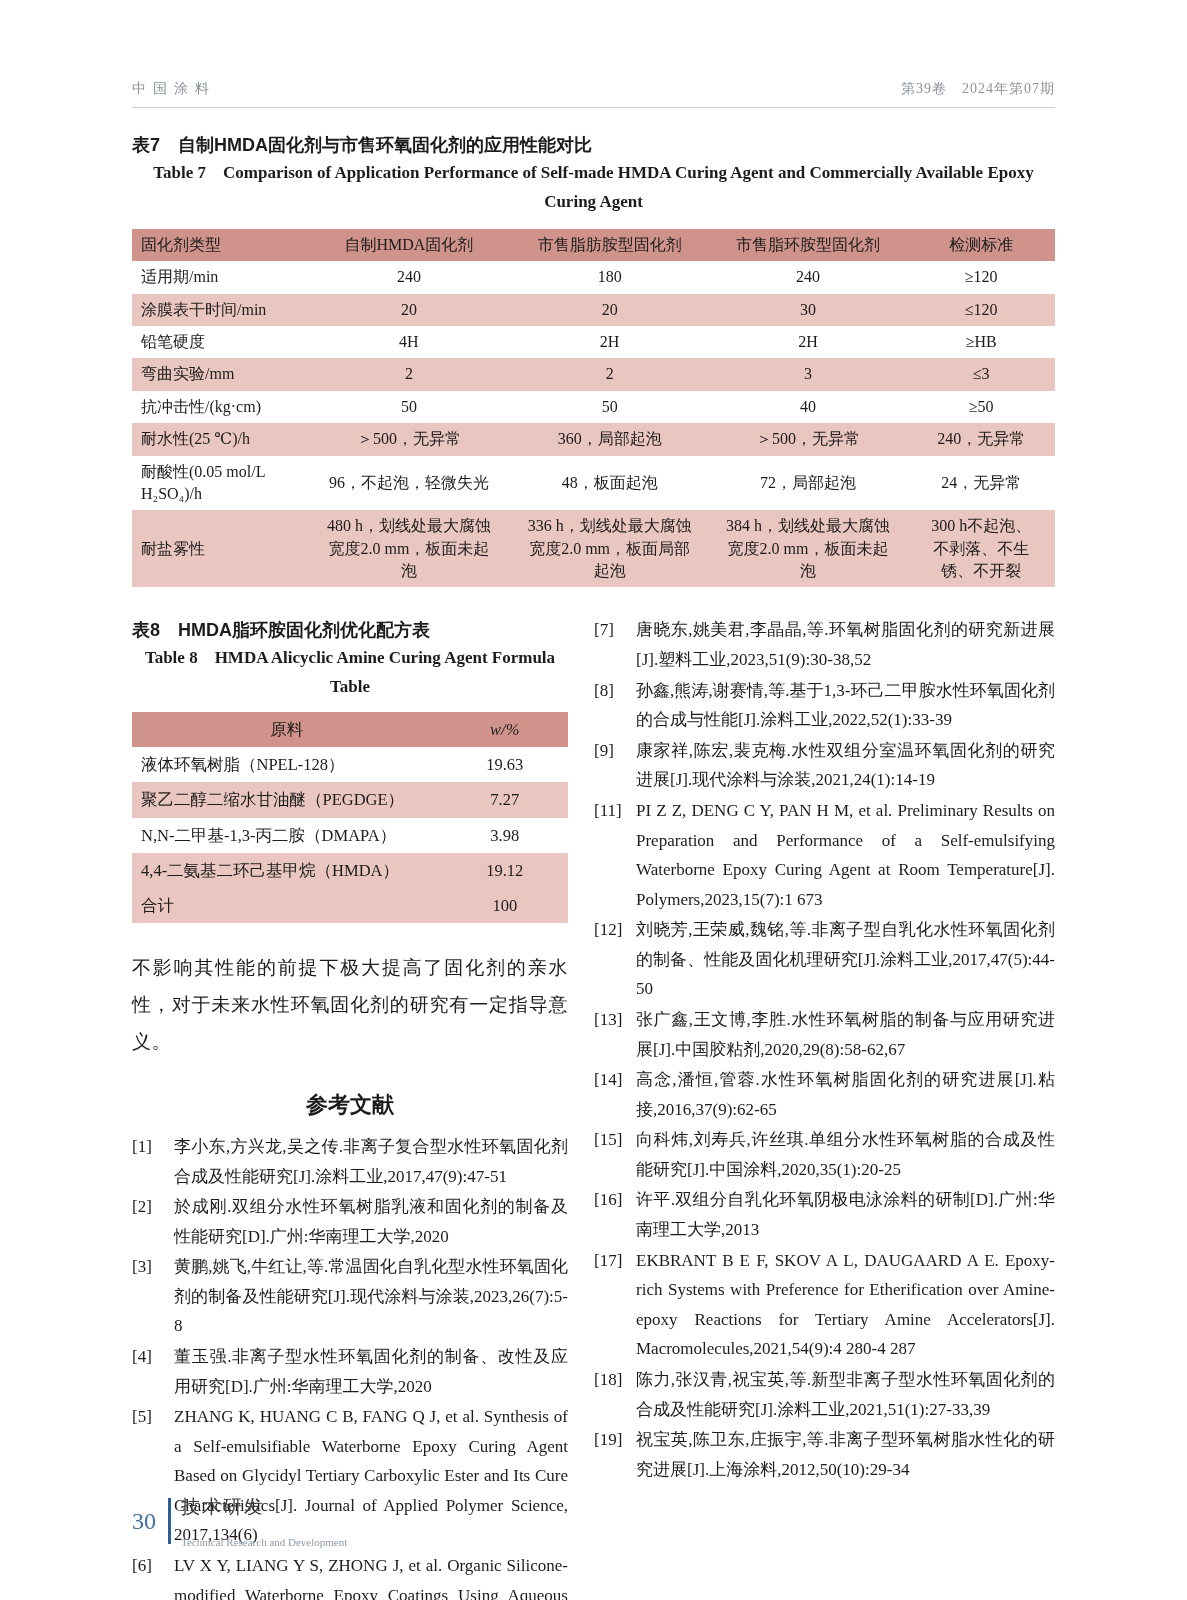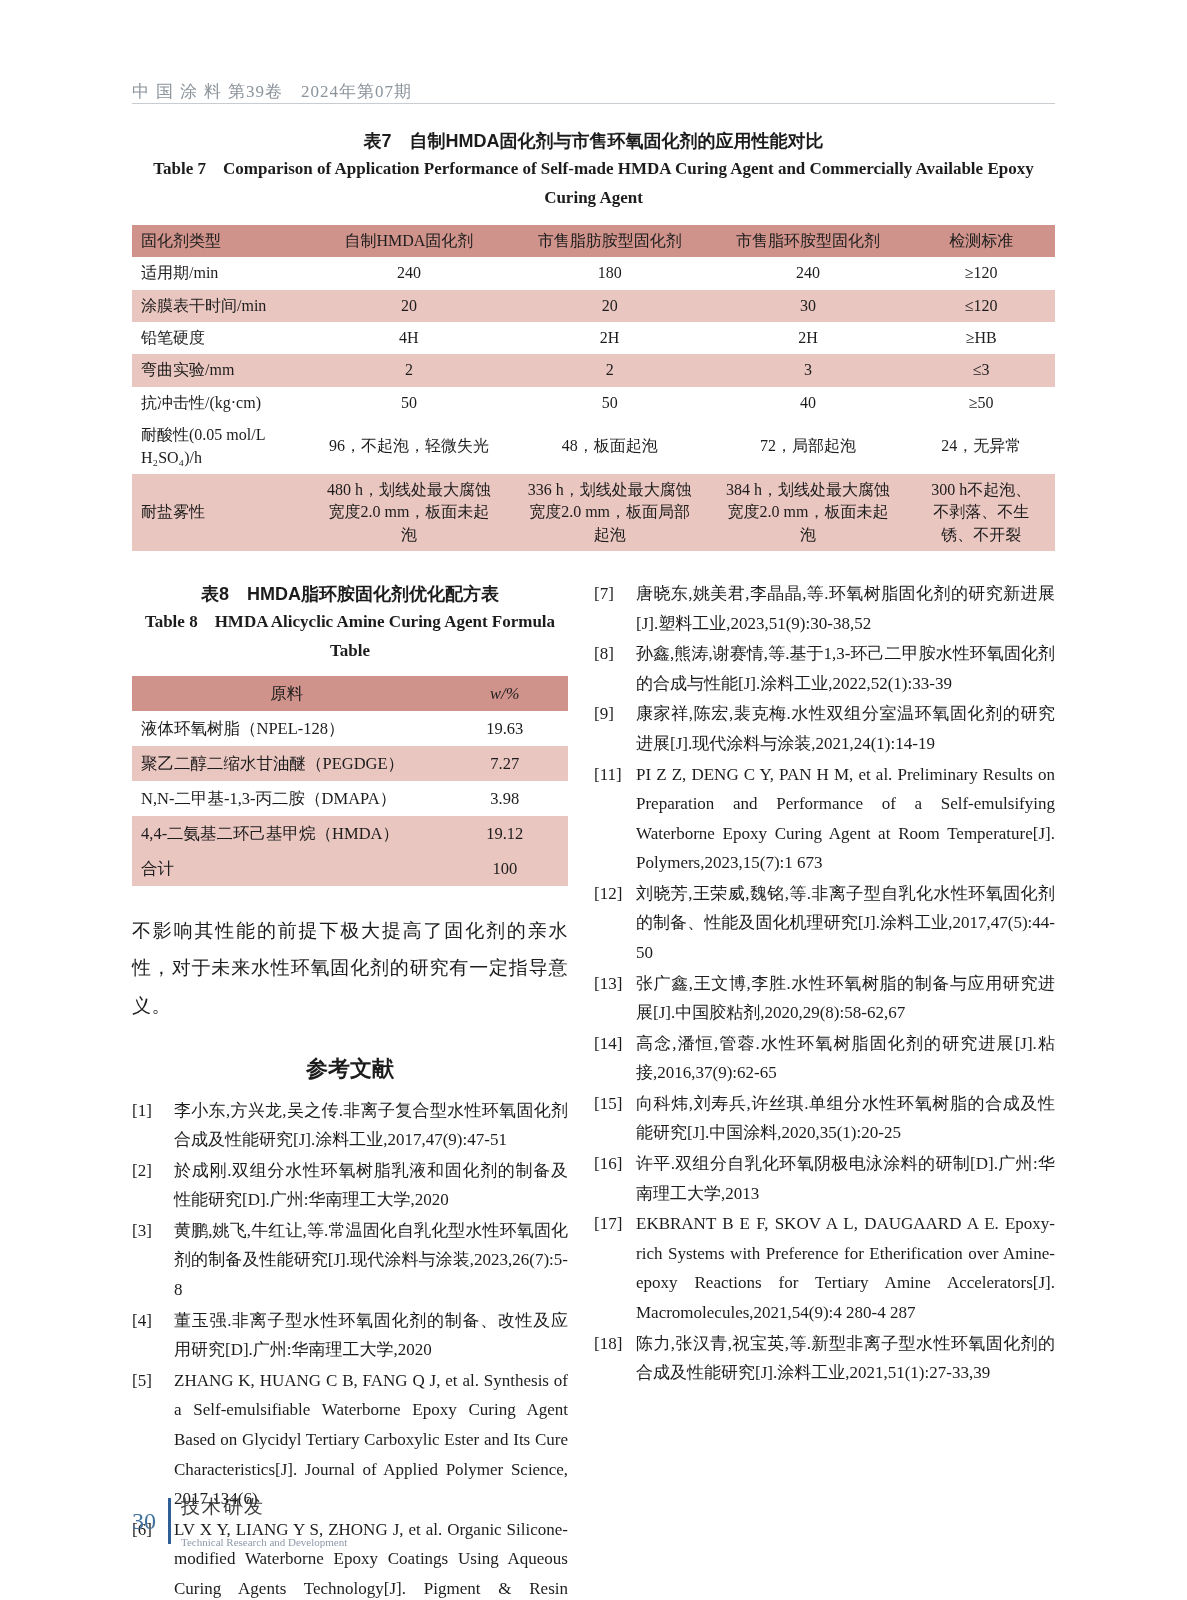--- a/index.html
+++ b/index.html
@@ -5,29 +5,29 @@
   * { margin: 0; padding: 0; box-sizing: border-box; }
   html, body { background: #ffffff; }
   .page {
     width: 1187px; height: 1600px; position: relative; overflow: hidden;
     background: #ffffff; color: #1c1c1c;
     font-family: "Liberation Serif", "DejaVu Serif", serif;
     padding: 80px 132px 0 132px;
   }
   
   .page-header {
-    display: flex; justify-content: flex-start; align-items: flex-end;
-    color: #8b939b; font-size: 17px;
-    border-bottom: 1px solid #c8cdd2;
+    display: flex; justify-content: space-between; align-items: flex-end;
+    color: #8b939b; font-size: 14px;
+    padding-bottom: 9px; border-bottom: 1px solid #c8cdd2;
   }
   .journal-name { letter-spacing: 7px; }
   .issue-info { letter-spacing: 1px; }
   
   .caption-cn {
-    text-align: center; font-weight: bold; font-size: 18px;
+    text-align: left; font-weight: bold; font-size: 18px;
     font-family: "Liberation Sans", "DejaVu Sans", sans-serif;
     line-height: 1.5;
   }
   .caption-en { text-align: center; font-weight: bold; font-size: 17px; line-height: 1.7; }
   .t7-captions { margin-top: 24px; }
   
   table { border-collapse: collapse; width: 100%; table-layout: fixed; }
   th { font-weight: normal; }
   th, td { text-align: center; vertical-align: middle; padding: 5px 16px; line-height: 1.4; }
   thead tr { background: #cf938b; }
@@ -127,20 +127,27 @@
           <td>3</td>
           <td>≤3</td>
         </tr>
         <tr>
           <td class="col-first">抗冲击性/(kg·cm)</td>
           <td>50</td>
           <td>50</td>
           <td>40</td>
           <td>≥50</td>
         </tr>
+        <tr class="alt">
+          <td class="col-first">耐水性(25 ℃)/h</td>
+          <td>＞500，无异常</td>
+          <td>360，局部起泡</td>
+          <td>＞500，无异常</td>
+          <td>240，无异常</td>
+        </tr>
         <tr>
           <td class="col-first">耐酸性(0.05 mol/L H₂SO₄)/h</td>
           <td>96，不起泡，轻微失光</td>
           <td>48，板面起泡</td>
           <td>72，局部起泡</td>
           <td>24，无异常</td>
         </tr>
         <tr class="alt">
           <td class="col-first">耐盐雾性</td>
           <td>480 h，划线处最大腐蚀宽度2.0 mm，板面未起泡</td>
@@ -261,20 +268,24 @@
             <span class="ref-label">[16]</span>
             <span class="ref-text">许平.双组分自乳化环氧阴极电泳涂料的研制[D].广州:华南理工大学,2013</span>
           </div>
           <div class="ref-item">
             <span class="ref-label">[17]</span>
             <span class="ref-text">EKBRANT B E F, SKOV A L, DAUGAARD A E. Epoxy-rich Systems with Preference for Etherification over Amine-epoxy Reactions for Tertiary Amine Accelerators[J]. Macromolecules,2021,54(9):4 280-4 287</span>
           </div>
           <div class="ref-item">
             <span class="ref-label">[18]</span>
             <span class="ref-text">陈力,张汉青,祝宝英,等.新型非离子型水性环氧固化剂的合成及性能研究[J].涂料工业,2021,51(1):27-33,39</span>
+          </div>
+          <div class="ref-item">
+            <span class="ref-label">[19]</span>
+            <span class="ref-text">祝宝英,陈卫东,庄振宇,等.非离子型环氧树脂水性化的研究进展[J].上海涂料,2012,50(10):29-34</span>
           </div>
         </div>
 
     </div>
 
   </div>
 
   <div class="page-footer">
     <span class="page-number">30</span>
     <span class="footer-bar"></span>

